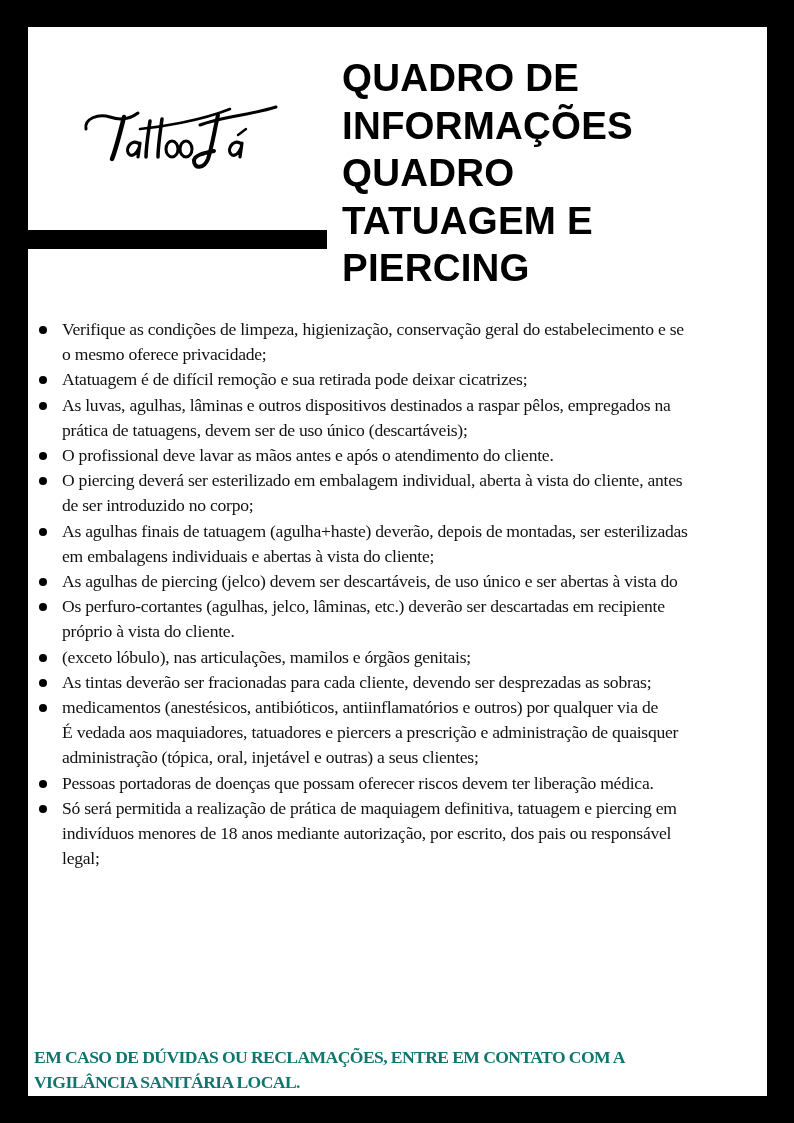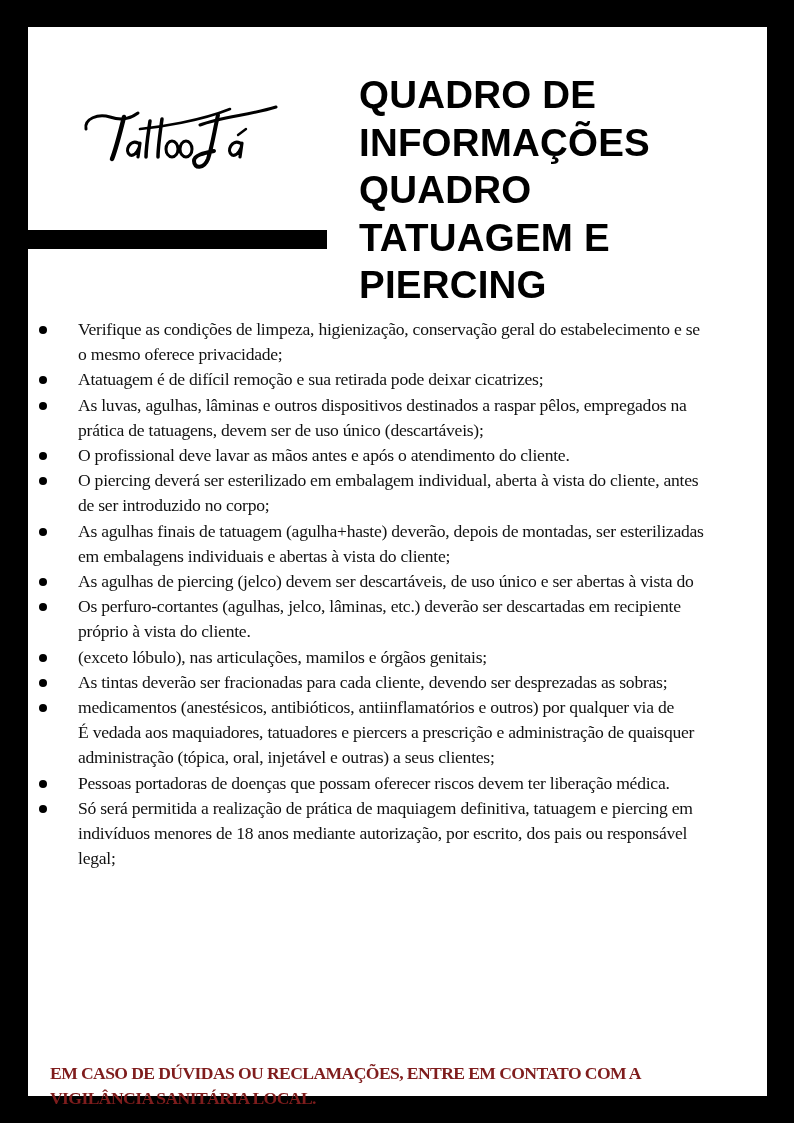--- a/index.html
+++ b/index.html
@@ -24,63 +24,63 @@
   }
   .logo {
     position: absolute;
     left: 52px; top: 72px;
     width: 200px; height: 75px;
   }
   .logo svg { width: 100%; height: 100%; }
   .title {
     position: absolute;
     left: 314px; top: 27px;
-    margin: 17px;
+    margin: 0;
     font-family: "Liberation Sans", sans-serif;
     font-weight: bold;
     font-size: 38.5px;
     line-height: 47.5px;
     letter-spacing: 0.2px;
     color: #000;
   }
   .title span { display: block; white-space: nowrap; }
   .list {
     position: absolute;
     left: 0; top: 290px;
     width: 739px;
     margin: 0; padding: 0;
     list-style: none;
   }
   .list li {
     position: relative;
-    padding-left: 50px;
+    padding-left: 34px;
     font-size: 17.6px;
     line-height: 25.2px;
     letter-spacing: -0.25px;
     color: #111;
     margin-bottom: 0;
   }
   .list li .line { display: block; white-space: nowrap; }
   .bullet {
     position: absolute;
     left: 11px; top: 9px;
     width: 8px; height: 8px;
     border-radius: 50%;
     background: #000;
   }
   .footer {
     position: absolute;
     left: 6px; top: 1018px;
-    margin: 16px;
+    margin: 0;
     font-family: "Liberation Serif", serif;
     font-weight: bold;
     font-size: 17.6px;
     line-height: 25px;
     letter-spacing: -0.6px;
-    color: #7f1d1d;
+    color: #0f766e;
   }
   .footer span { display: block; white-space: nowrap; }
 </style>
 </head>
 <body>
 
 <div class="page">
 
   <div class="logo">
     <svg viewBox="0 0 200 75" xmlns="http://www.w3.org/2000/svg">

